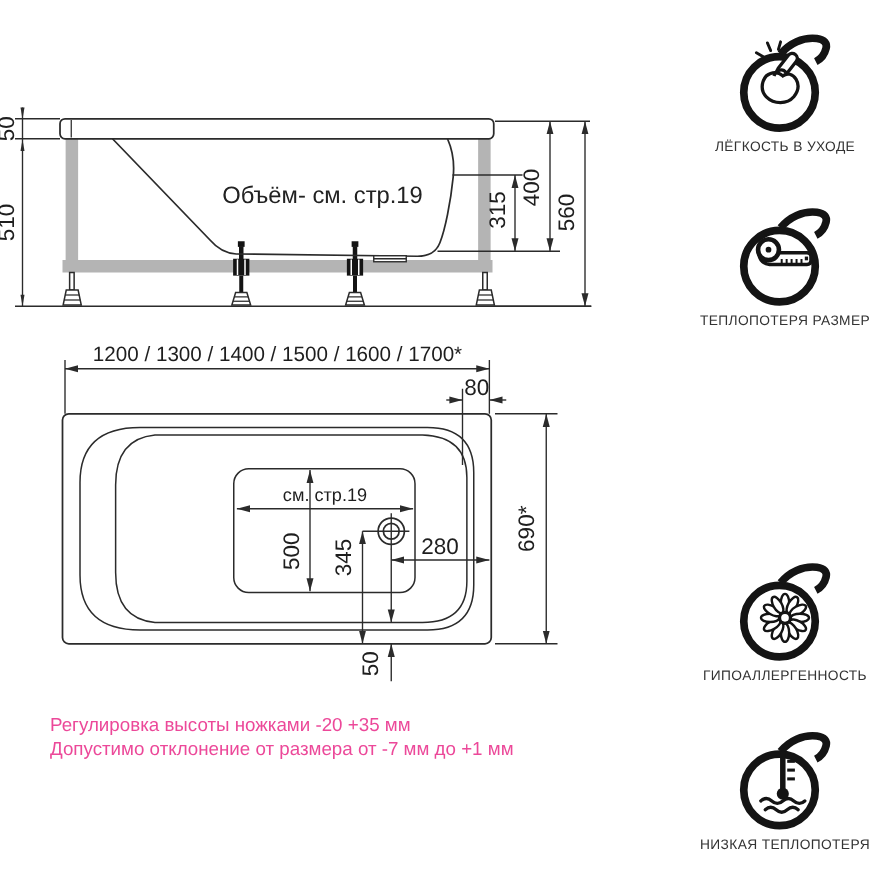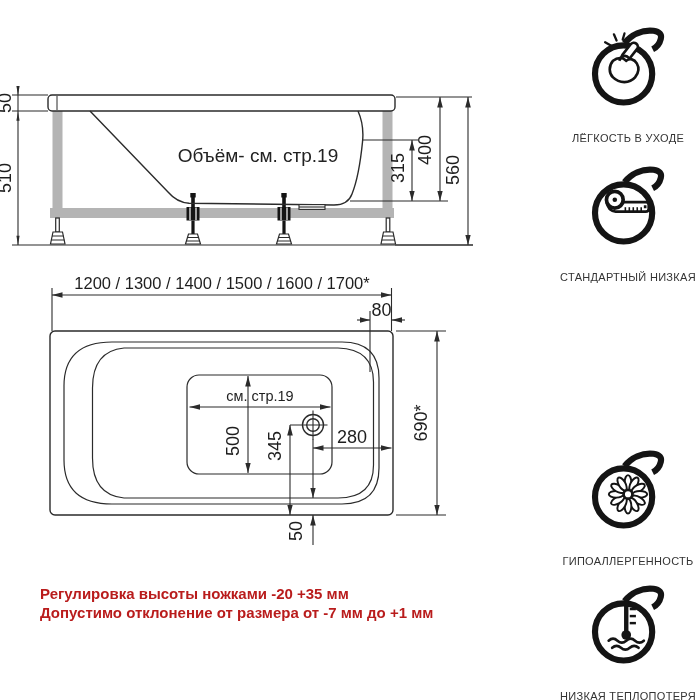--- a/index.html
+++ b/index.html
@@ -6,23 +6,23 @@
   .stage{position:relative;width:700px;height:700px;background:#ffffff;overflow:hidden;
          font-family:"Liberation Sans",sans-serif;}
   .drawing-svg{position:absolute;left:0;top:0;}
   svg text{font-family:"Liberation Sans",sans-serif;fill:#1e1e1e;}
   .dimtxt{font-size:18px;}
   .hdrtxt{font-size:16.5px;}
   .voltxt{font-size:19px;fill:#222;}
   .reftxt{font-size:14.5px;}
   .feature{position:absolute;left:556px;width:144px;text-align:center;}
   .feature .icon-wrap{display:block;margin:0 auto;}
-  .feature .flabel{margin-top:22px;font-size:11px;letter-spacing:.3px;color:#333;line-height:1.2;}
-  .notes{position:absolute;left:40px;top:584px;width:480px;color:#b91c1c;
-         font-size:15px;line-height:19px;font-weight:bold;}
+  .feature .flabel{margin-top:2px;font-size:11px;letter-spacing:.3px;color:#333;line-height:1.2;}
+  .notes{position:absolute;left:40px;top:571px;width:480px;color:#ec4899;
+         font-size:15px;line-height:19px;}
 </style>
 </head>
 <body>
 
 <div class="stage">
 
   <svg class="drawing-svg" width="560" height="700" viewBox="0 0 560 700">
     <defs>
       <marker id="ma" markerUnits="userSpaceOnUse" markerWidth="12" markerHeight="8" refX="10.5" refY="3.5" orient="auto">
         <path d="M0 0.7 L10.5 3.5 L0 6.3 Z" fill="#2b2b2b"></path>
@@ -210,21 +210,21 @@
         <g stroke-width="1.8">
           <line x1="47" y1="57.5" x2="47" y2="52.5"></line>
           <line x1="51.5" y1="57.5" x2="51.5" y2="52.5"></line>
           <line x1="56" y1="57.5" x2="56" y2="52.5"></line>
           <line x1="60.5" y1="57.5" x2="60.5" y2="52.5"></line>
           <line x1="65" y1="57.5" x2="65" y2="52.5"></line>
         </g>
         <rect x="68" y="50.3" width="3" height="3.4" fill="#141414" stroke="none"></rect>
       </g>
     </svg>
-    <div class="flabel">СТАНДАРТНЫЙ НИЗКАЯ</div>
+    <div class="flabel">ТЕПЛОПОТЕРЯ РАЗМЕР</div>
   </div>
 
 
   <div class="feature" style="top:445px">
     <svg class="icon-wrap" width="88" height="88" viewBox="0 0 100 100">
       <g stroke="#141414" fill="none">
         <circle cx="45" cy="59" r="32.5" stroke-width="7"></circle>
         <path d="M 46 24 C 54 14.5 66 8.5 79 10 C 86 11 88.5 14.5 87.3 19 C 86 24.5 83 28.5 78 31" stroke-width="7"></path>
         <g stroke-width="2.2" fill="#ffffff">
           <ellipse cx="50" cy="42.5" rx="3.8" ry="8.3"></ellipse>

